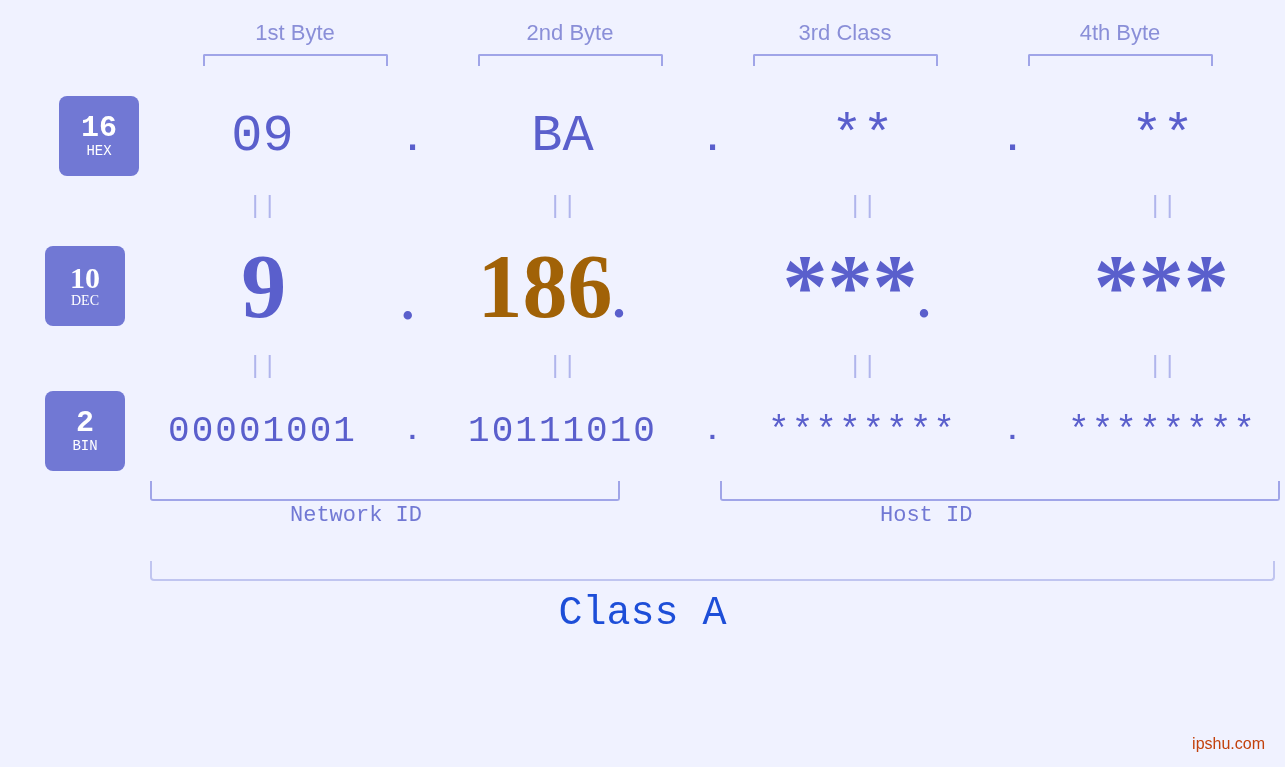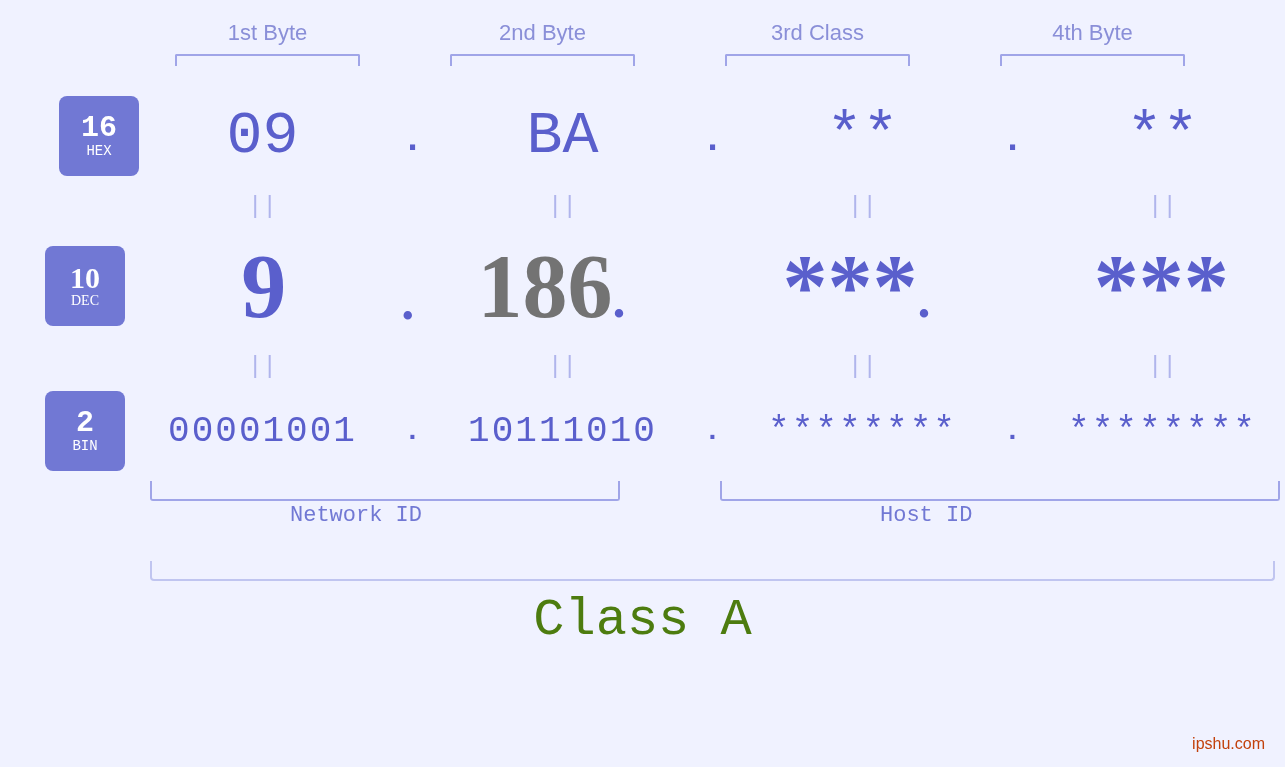--- a/index.html
+++ b/index.html
@@ -12,20 +12,21 @@
       overflow: hidden;
       position: relative;
     }
 
     .container {
       width: 1285px;
       height: 767px;
       position: relative;
       display: flex;
       flex-direction: column;
+      align-items: center;
       padding-top: 20px;
     }
 
     
     .byte-headers {
       display: flex;
       width: 1100px;
       margin-left: 130px;
       justify-content: space-around;
       margin-bottom: 8px;
@@ -91,43 +92,43 @@
       font-size: 36px;
       font-weight: bold;
       line-height: 1;
       width: 30px;
       text-align: center;
       margin-top: 10px;
     }
 
     
     .hex-val {
-      font-size: 60px;
+      font-size: 52px;
       font-weight: normal;
     }
 
     
     .bin-val {
       font-size: 36px;
       font-weight: normal;
       letter-spacing: 2px;
     }
 
     .dot-sep-bin {
       color: #5a5fcc;
       font-size: 28px;
       font-weight: bold;
       width: 30px;
       text-align: center;
     }
 
     
     .class-label {
-      color: #4d7c0f;
-      font-size: 52px;
+      color: #1d4ed8;
+      font-size: 40px;
       font-family: 'Courier New', Courier, monospace;
       margin-top: 10px;
     }
 
     
     .watermark {
       position: absolute;
       bottom: 14px;
       right: 20px;
       color: #c2410c;
@@ -201,21 +202,21 @@
           <span class="badge-num">10</span>
           <span class="badge-label">DEC</span>
         </div>
       </div>
       <div style="flex:1; display:flex; align-items:center; justify-content:space-around;">
         <div class="cell">
           <span style="font-size:90px; font-weight:bold; color:#5a5fcc;">9</span>
         </div>
         <div style="color:#5a5fcc; font-size:52px; font-weight:bold; padding-top:30px;">.</div>
         <div class="cell">
-          <span style="font-size:90px; font-weight:bold; color:#737373;">186</span><span style="font-size:52px; font-weight:bold; color:#5a5fcc; padding-top:30px; display:inline-block;">.</span>
+          <span style="font-size:90px; font-weight:bold; color:#a16207;">186</span><span style="font-size:52px; font-weight:bold; color:#5a5fcc; padding-top:30px; display:inline-block;">.</span>
         </div>
         <div style="width:30px;"></div>
         <div class="cell">
           <span style="font-size:90px; font-weight:bold; color:#5a5fcc;">***</span><span style="font-size:52px; font-weight:bold; color:#5a5fcc; padding-top:30px; display:inline-block;">.</span>
         </div>
         <div style="width:30px;"></div>
         <div class="cell">
           <span style="font-size:90px; font-weight:bold; color:#5a5fcc;">***</span>
         </div>
       </div>

